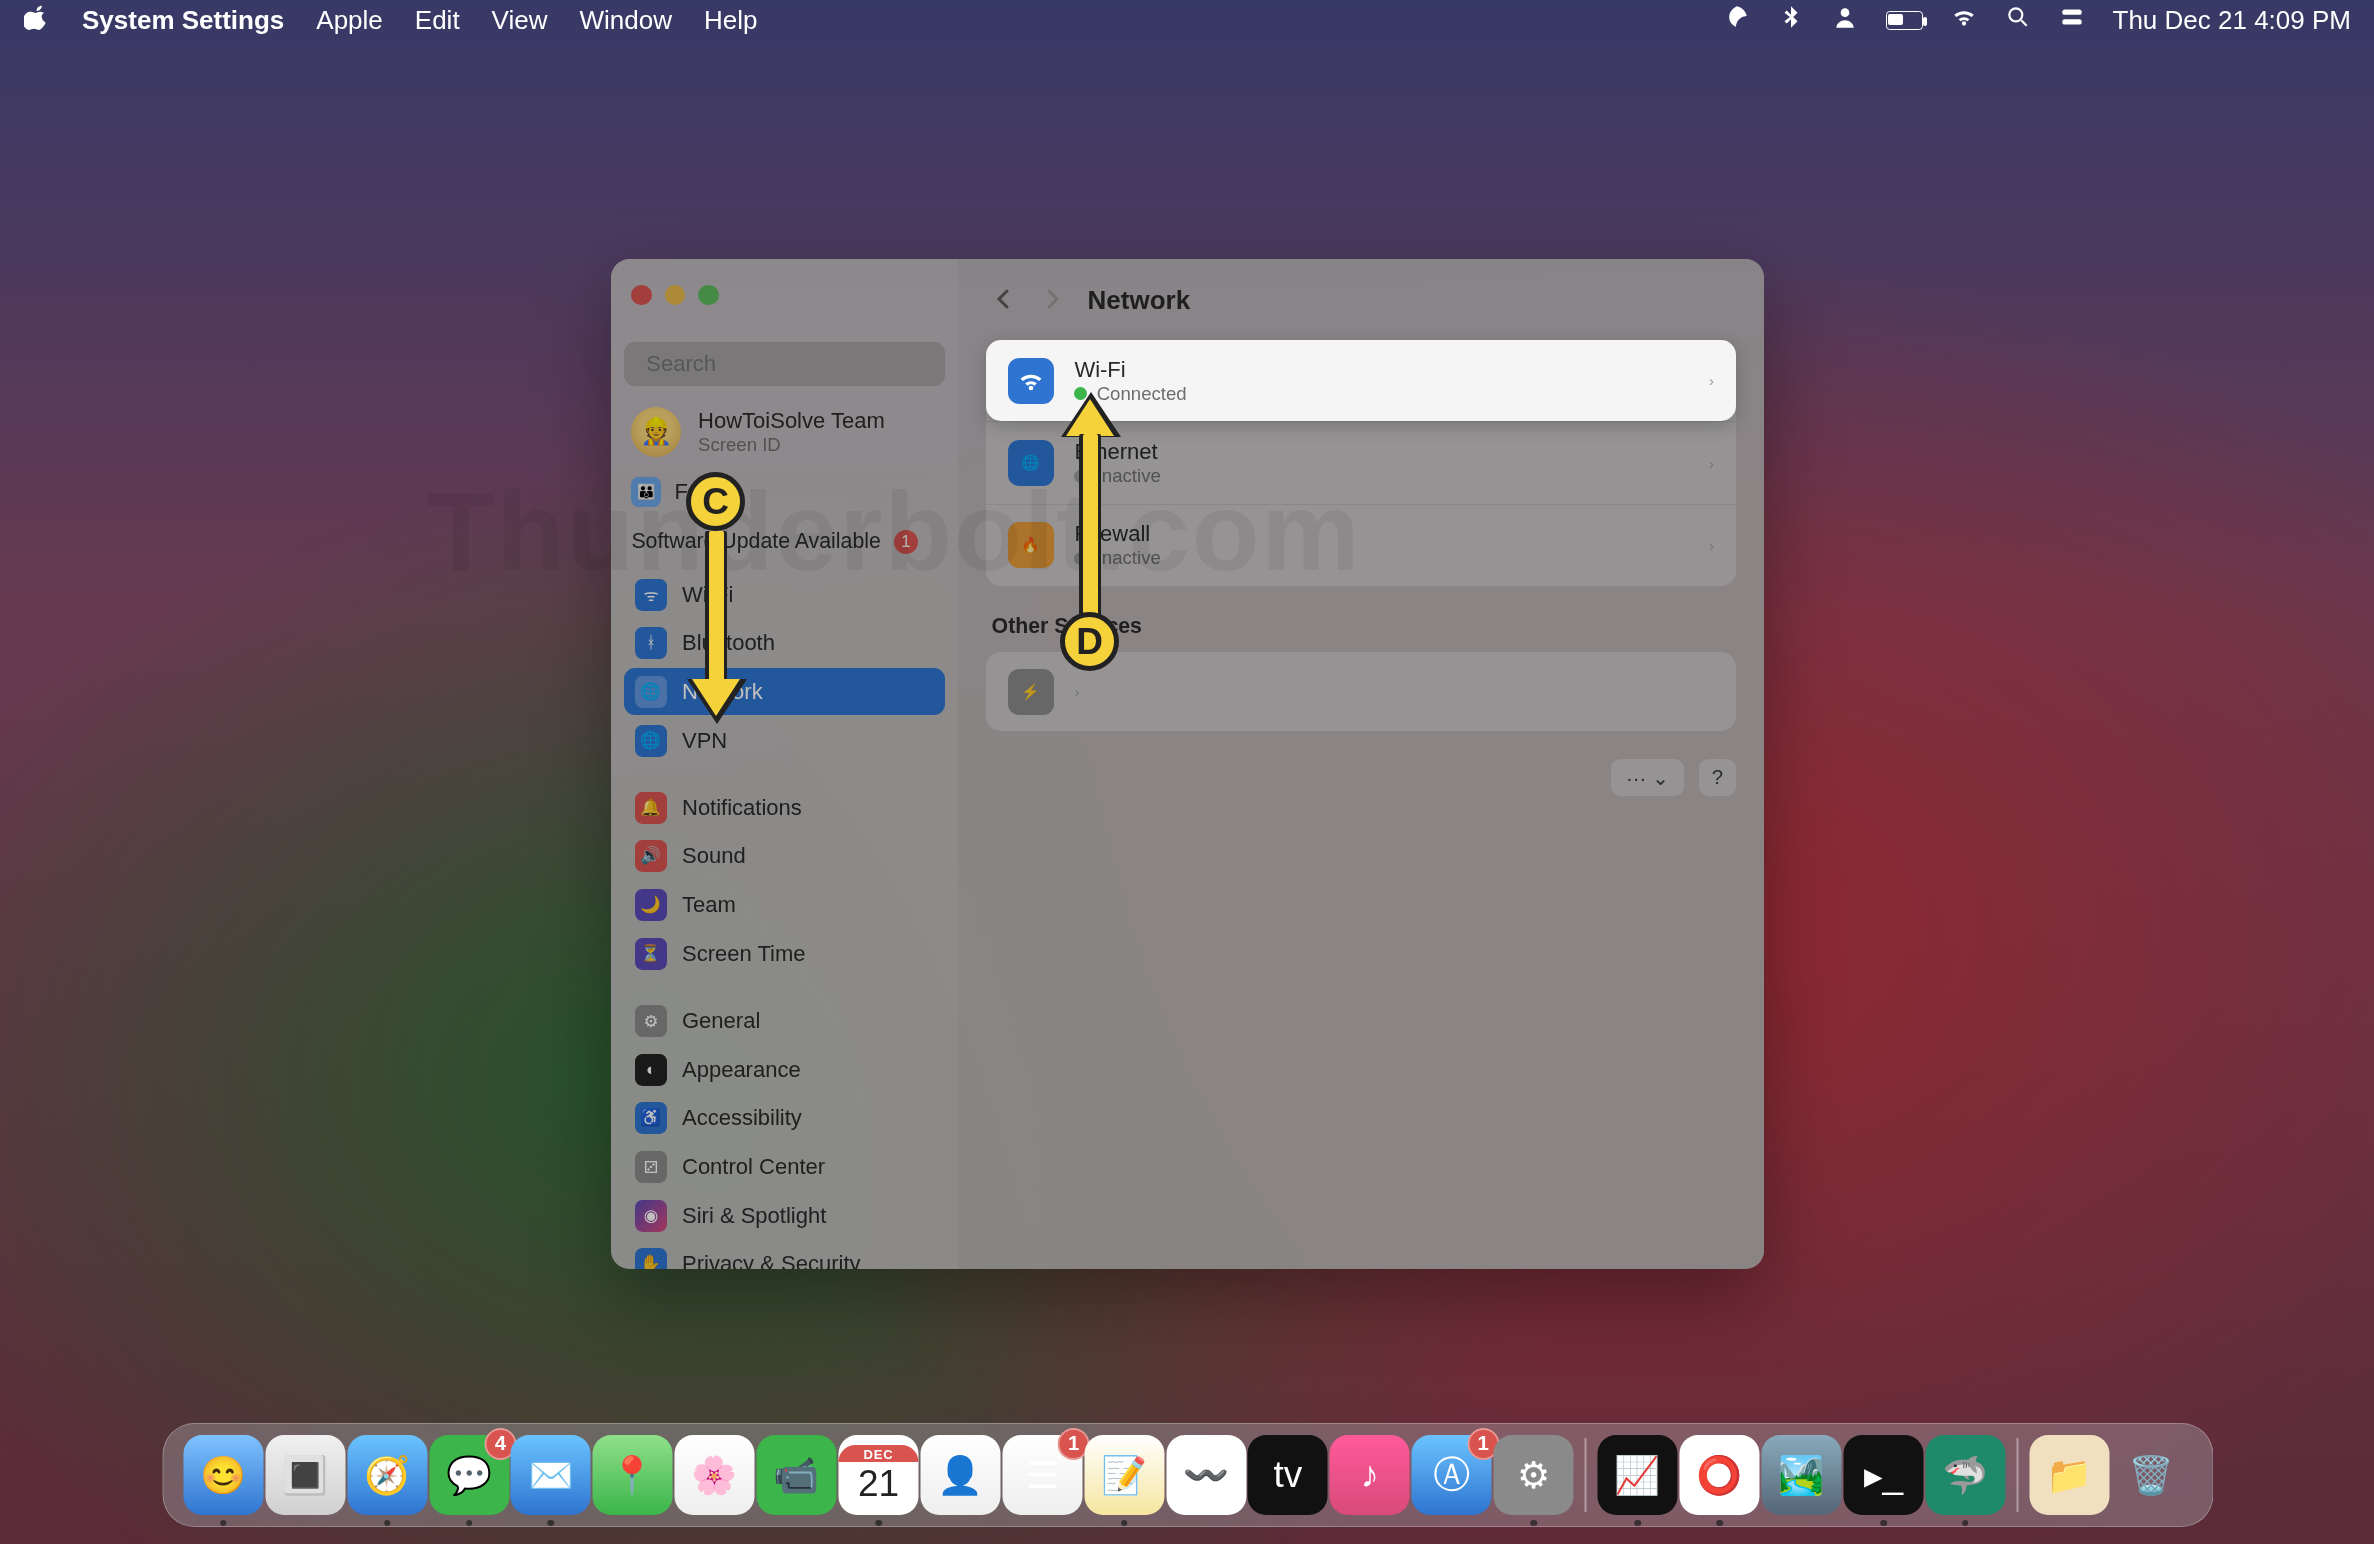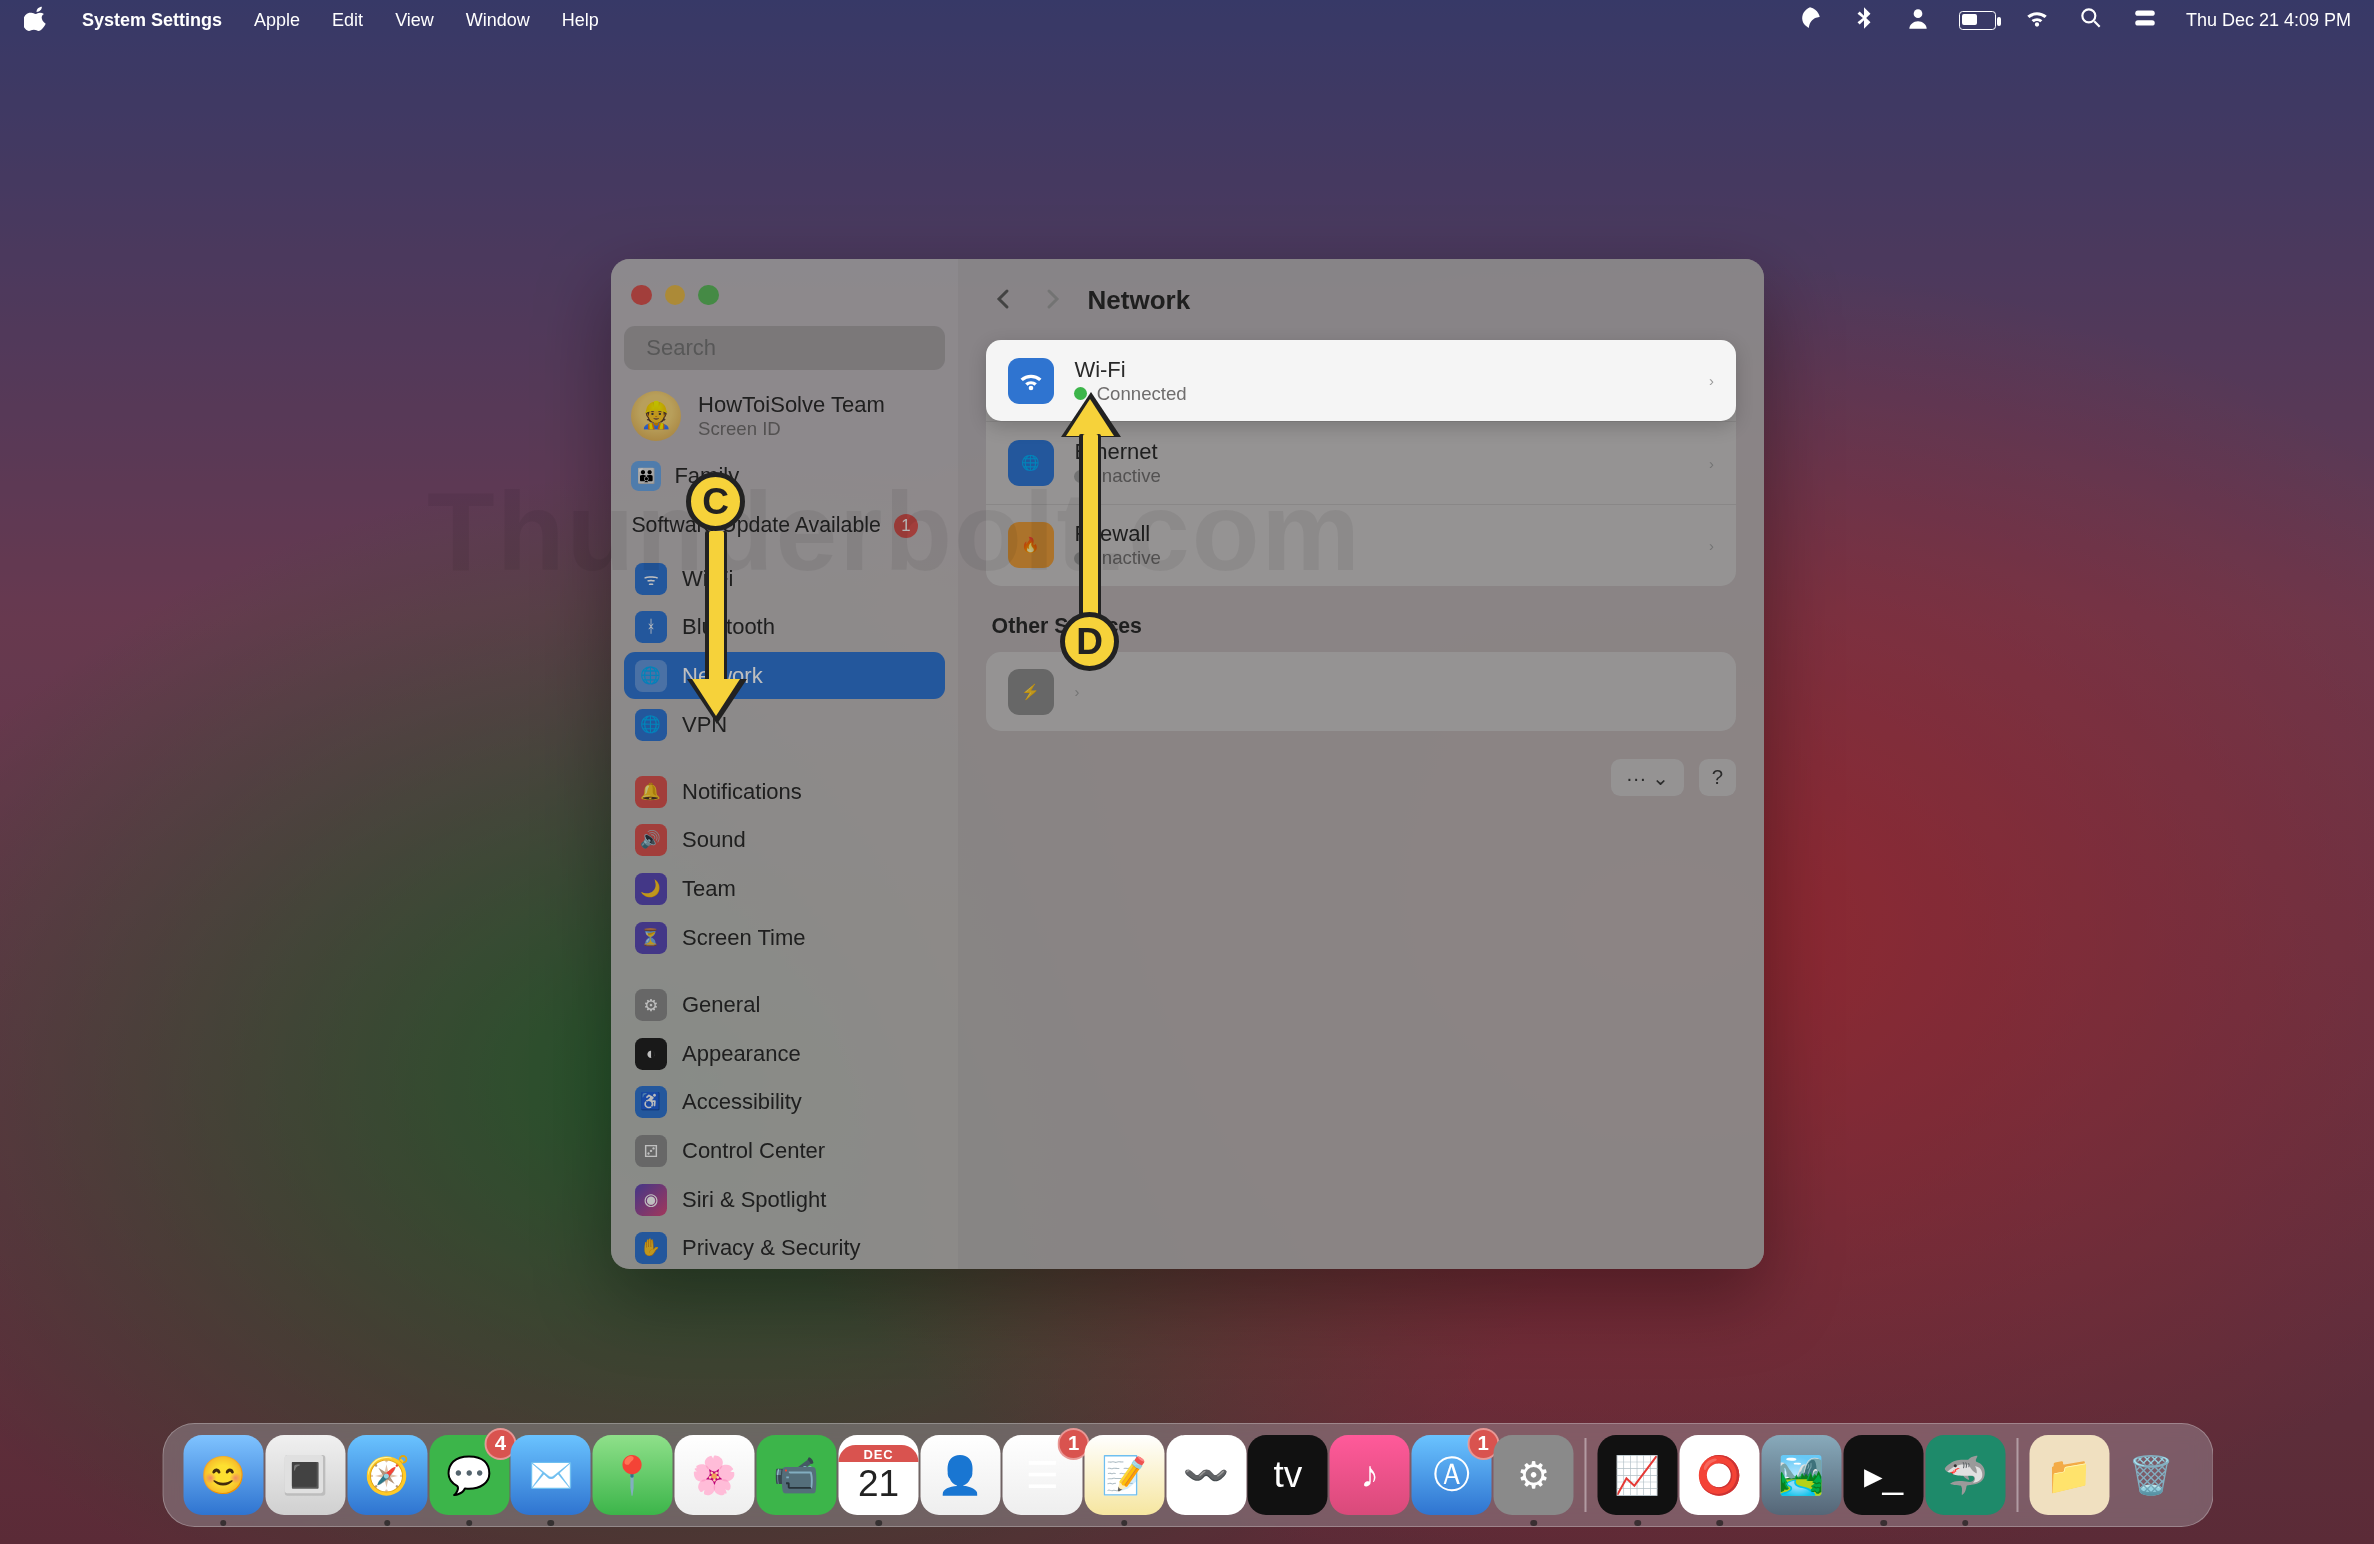--- a/index.html
+++ b/index.html
@@ -22,21 +22,21 @@
   pointer-events: none;
 }
 
 
 .menubar {
   position: absolute; top: 0; left: 0; right: 0;
   height: 41px;
   display: flex; align-items: center;
   padding: 0 24px;
   color: #fff;
-  font-size: 18px;
+  font-size: 26px;
   z-index: 10;
 }
 .menubar .left, .menubar .right { display: flex; align-items: center; gap: 32px; }
 .menubar .right { margin-left: auto; gap: 28px; }
 .menubar .app-name { font-weight: 600; }
 .menubar .apple { width: 26px; height: 26px; }
 .menubar .status-icon { width: 26px; height: 26px; fill: #fff; }
 .battery { display: inline-flex; align-items: center; }
 .battery .shell { width: 37px; height: 18.6px; border: 1.9px solid #fff; border-radius: 3.7px; position: relative; display: inline-block; }
 .battery .shell::after { content: ""; position: absolute; right: -5.6px; top: 4.6px; width: 3.7px; height: 9.3px; background: #fff; border-radius: 1.9px; }
@@ -66,20 +66,21 @@
 .traffic .close { background: #d9534f; }
 .traffic .min { background: #e6b94a; }
 .traffic .max { background: #5cb85c; }
 
 .search {
   display: flex; align-items: center; gap: 9.3px;
   background: rgba(120,118,118,0.35);
   border-radius: 11px;
   padding: 9.3px 13px;
   color: #6f6d6d;
+  margin-top: 16px;
 }
 .search input {
   flex: 1; border: none; outline: none; background: transparent;
   font-size: 22px; color: #444;
 }
 
 .account {
   display: flex; align-items: center; gap: 16.7px;
   padding: 20.4px 7.4px 13px 7.4px;
 }

